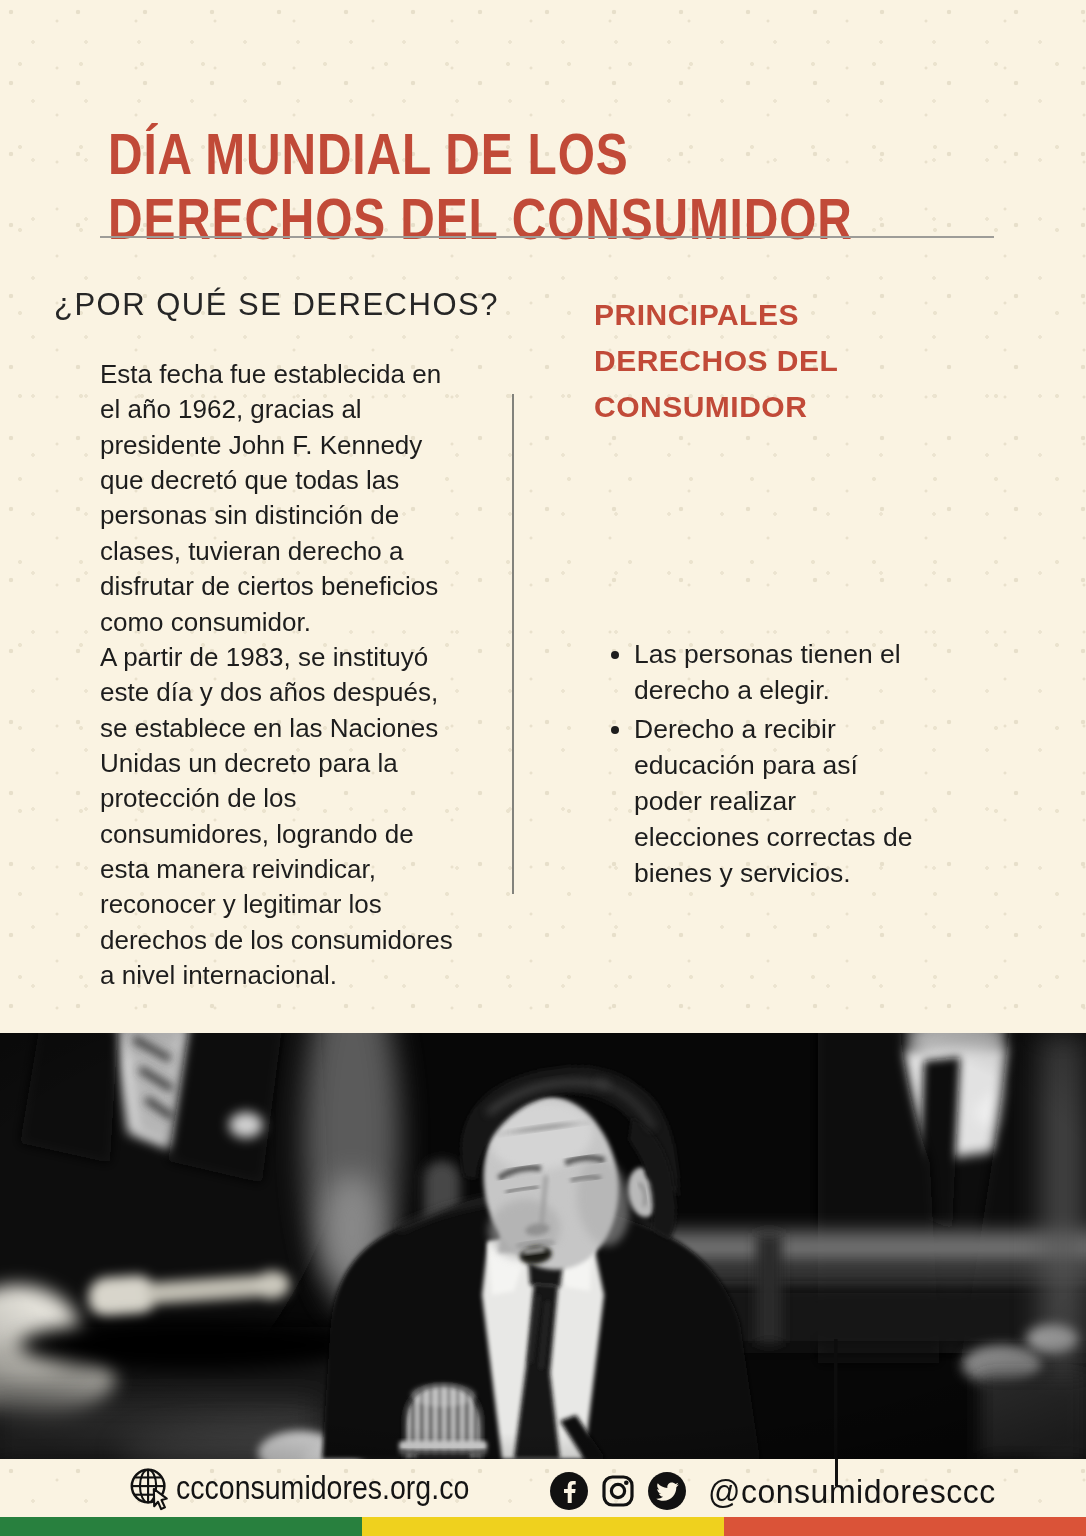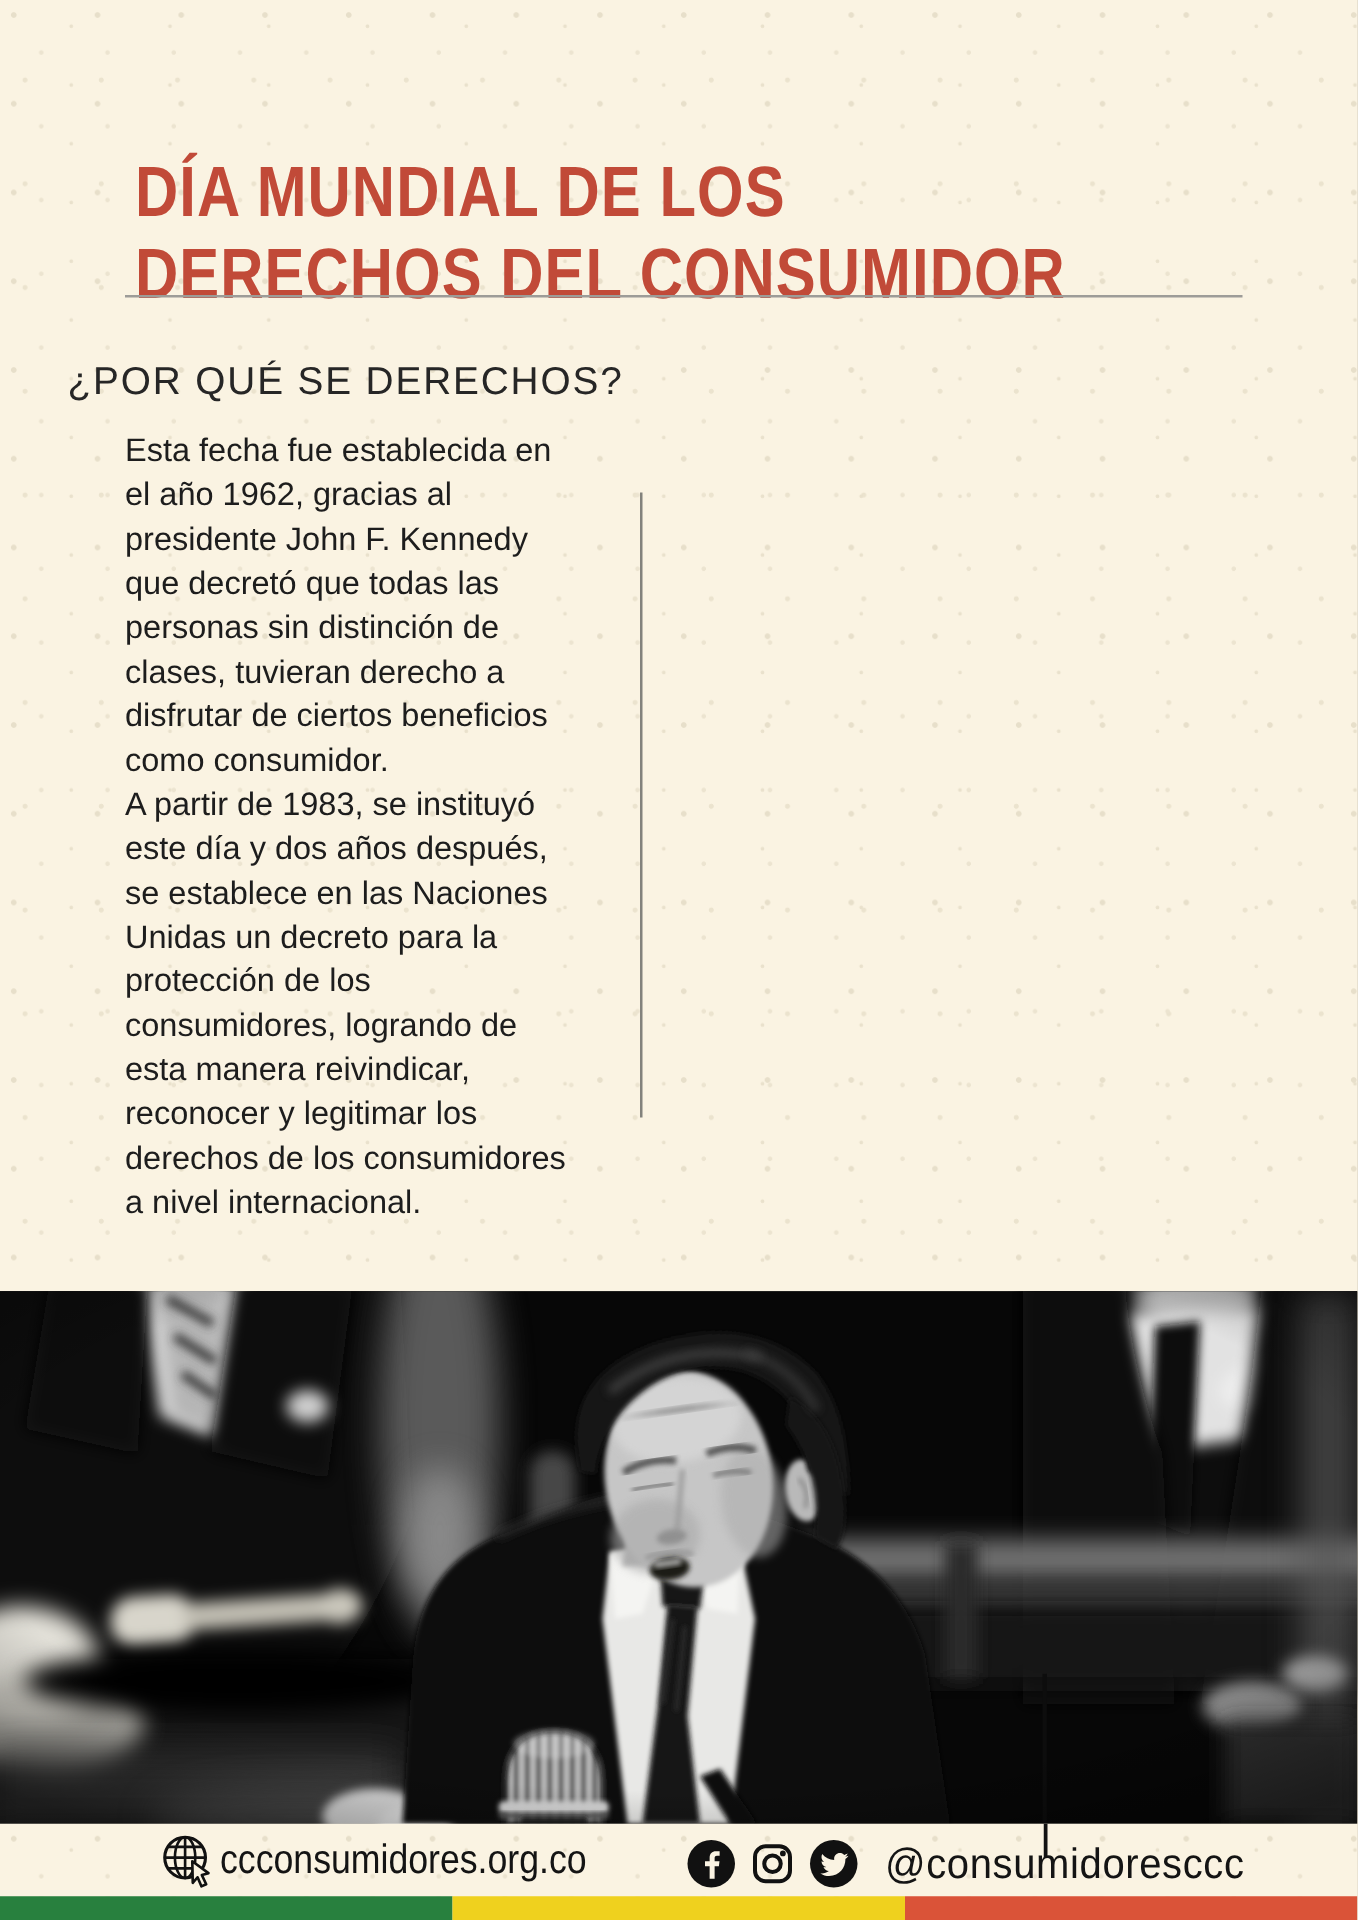--- a/index.html
+++ b/index.html
@@ -20,21 +20,21 @@
     position:absolute;left:108px;top:84px;
     font-size:57px;line-height:1.14;font-weight:700;letter-spacing:1px;
     white-space:pre-line;transform:scaleX(.84);transform-origin:left top;
   }
   .title-rule{position:absolute;left:100px;top:236px;width:894px;height:2px;background:#9d9c98;}
   .q-heading{
     position:absolute;left:54px;top:261px;font-size:31px;letter-spacing:1.5px;
     color:#262626;font-weight:400;
   }
   .left-body{
-    position:absolute;left:100px;top:317px;width:415px;
+    position:absolute;left:100px;top:331px;width:415px;
     font-size:26px;line-height:1.36;white-space:pre-line;
   }
   .divider{position:absolute;left:512px;top:394px;width:2px;height:500px;background:#82827c;}
   .r-heading{
     position:absolute;left:594px;top:267px;
     font-size:30px;line-height:1.53;font-weight:700;letter-spacing:.5px;white-space:pre-line;
   }
   .r-intro{
     position:absolute;left:587px;top:419px;width:400px;
     font-size:26.5px;line-height:1.36;white-space:pre-line;
@@ -82,22 +82,36 @@
 Unidas un decreto para la
 protección de los
 consumidores, logrando de
 esta manera reivindicar,
 reconocer y legitimar los
 derechos de los consumidores
 a nivel internacional.</p>
 
   <div class="divider"></div>
 
-
-
+  <h2 class="r-heading" style="color: rgb(193, 74, 56);">PRINCIPALES
+DERECHOS DEL
+CONSUMIDOR</h2>
+
+
+  <div class="r-bullets">
+    <ul>
+      <li>Las personas tienen el
+derecho a elegir.</li>
+      <li>Derecho a recibir
+educación para así
+poder realizar
+elecciones correctas de
+bienes y servicios.</li>
+    </ul>
+  </div>
 
   <figure class="photo" style="margin:0" aria-label="Black and white photograph of John F. Kennedy speaking into microphones">
     <svg viewBox="0 0 1086 426" preserveAspectRatio="none" aria-hidden="true">
       <defs>
         <filter id="f2" x="-30%" y="-30%" width="160%" height="160%">
             <feGaussianBlur stdDeviation="2"></feGaussianBlur>
           </filter>
         <filter id="f4" x="-40%" y="-40%" width="180%" height="180%">
             <feGaussianBlur stdDeviation="4"></feGaussianBlur>
           </filter>

